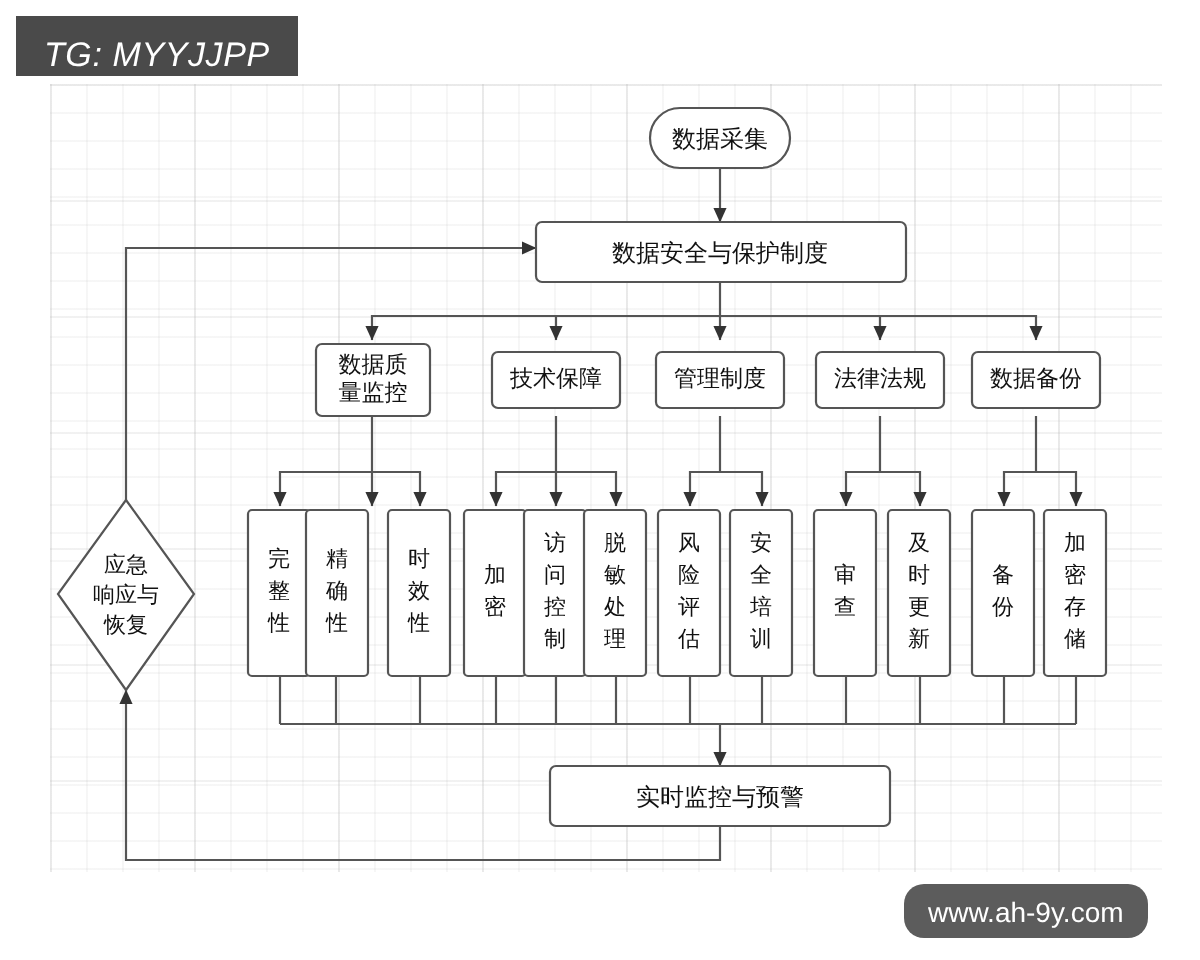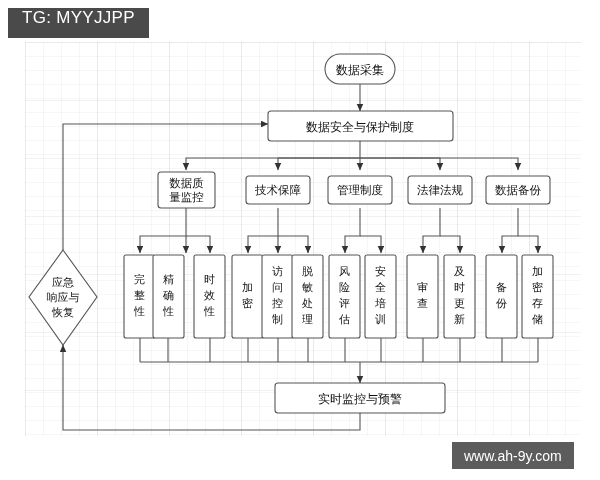--- a/index.html
+++ b/index.html
@@ -15,28 +15,28 @@
       linear-gradient(to right, rgba(170,170,170,0.16) 1px, transparent 1px),
       linear-gradient(to bottom, rgba(170,170,170,0.16) 1px, transparent 1px),
       linear-gradient(to right, rgba(170,170,170,0.10) 1px, transparent 1px),
       linear-gradient(to bottom, rgba(170,170,170,0.10) 1px, transparent 1px);
     background-size:72px 58px,72px 58px,18px 14px,18px 14px;
     background-position:0 0,0 0,0 0,0 0;
   }
   .tag-badge{
     position:absolute;left:8px;top:8px;height:30px;
     background:#4a4a4a;color:#ffffff;
-    display:flex;align-items:flex-start;justify-content:center;
-    padding:0 14px;font-size:17px;letter-spacing:0.3px;
+    display:flex;align-items:flex-end;justify-content:center;
+    padding:0 14px;font-size:17px;letter-spacing:0.3px;font-style:italic;
   }
   .watermark{
     position:absolute;left:452px;top:442px;height:27px;
     background:#5c5c5c;color:#ffffff;
     display:flex;align-items:center;justify-content:center;
-    padding:0 12px;font-size:14px;
+    padding:0 12px;font-size:14px;border-radius:10px;
   }
   svg{position:absolute;left:0;top:0;}
   .node-box{fill:#ffffff;stroke:#555555;stroke-width:1.1;}
   .node-term{fill:#ffffff;stroke:#555555;stroke-width:1.1;}
   .node-diamond{fill:#ffffff;stroke:#555555;stroke-width:1.1;}
   .link{stroke:#555555;stroke-width:1.1;fill:none;}
   .lbl{
     font-family:"DejaVu Sans","Liberation Sans",sans-serif;
     font-size:11.5px;fill:#111111;text-anchor:middle;
     dominant-baseline:middle;

